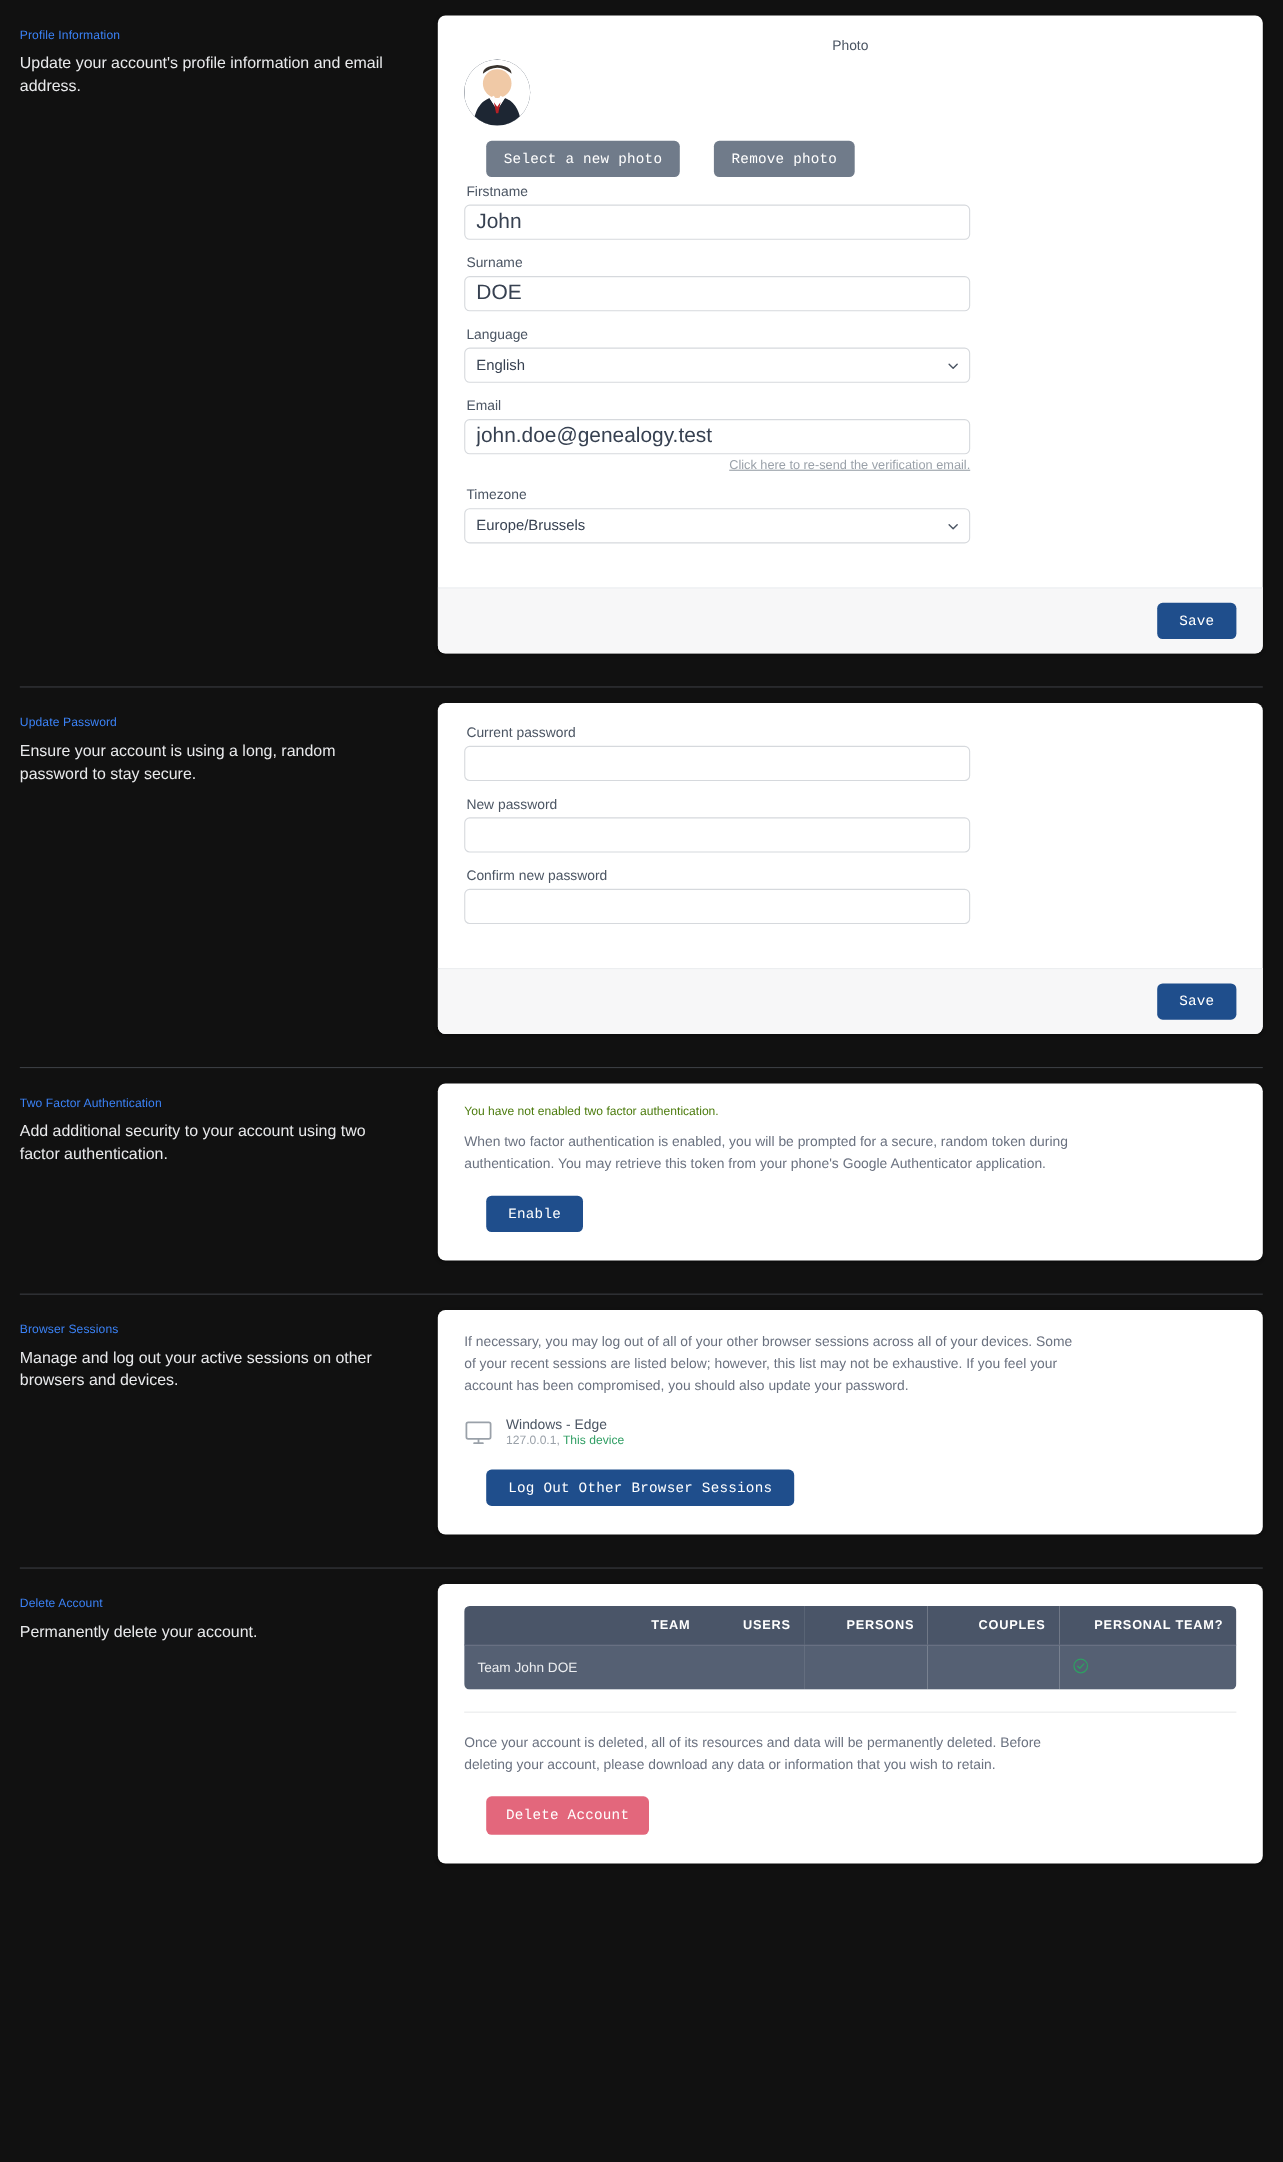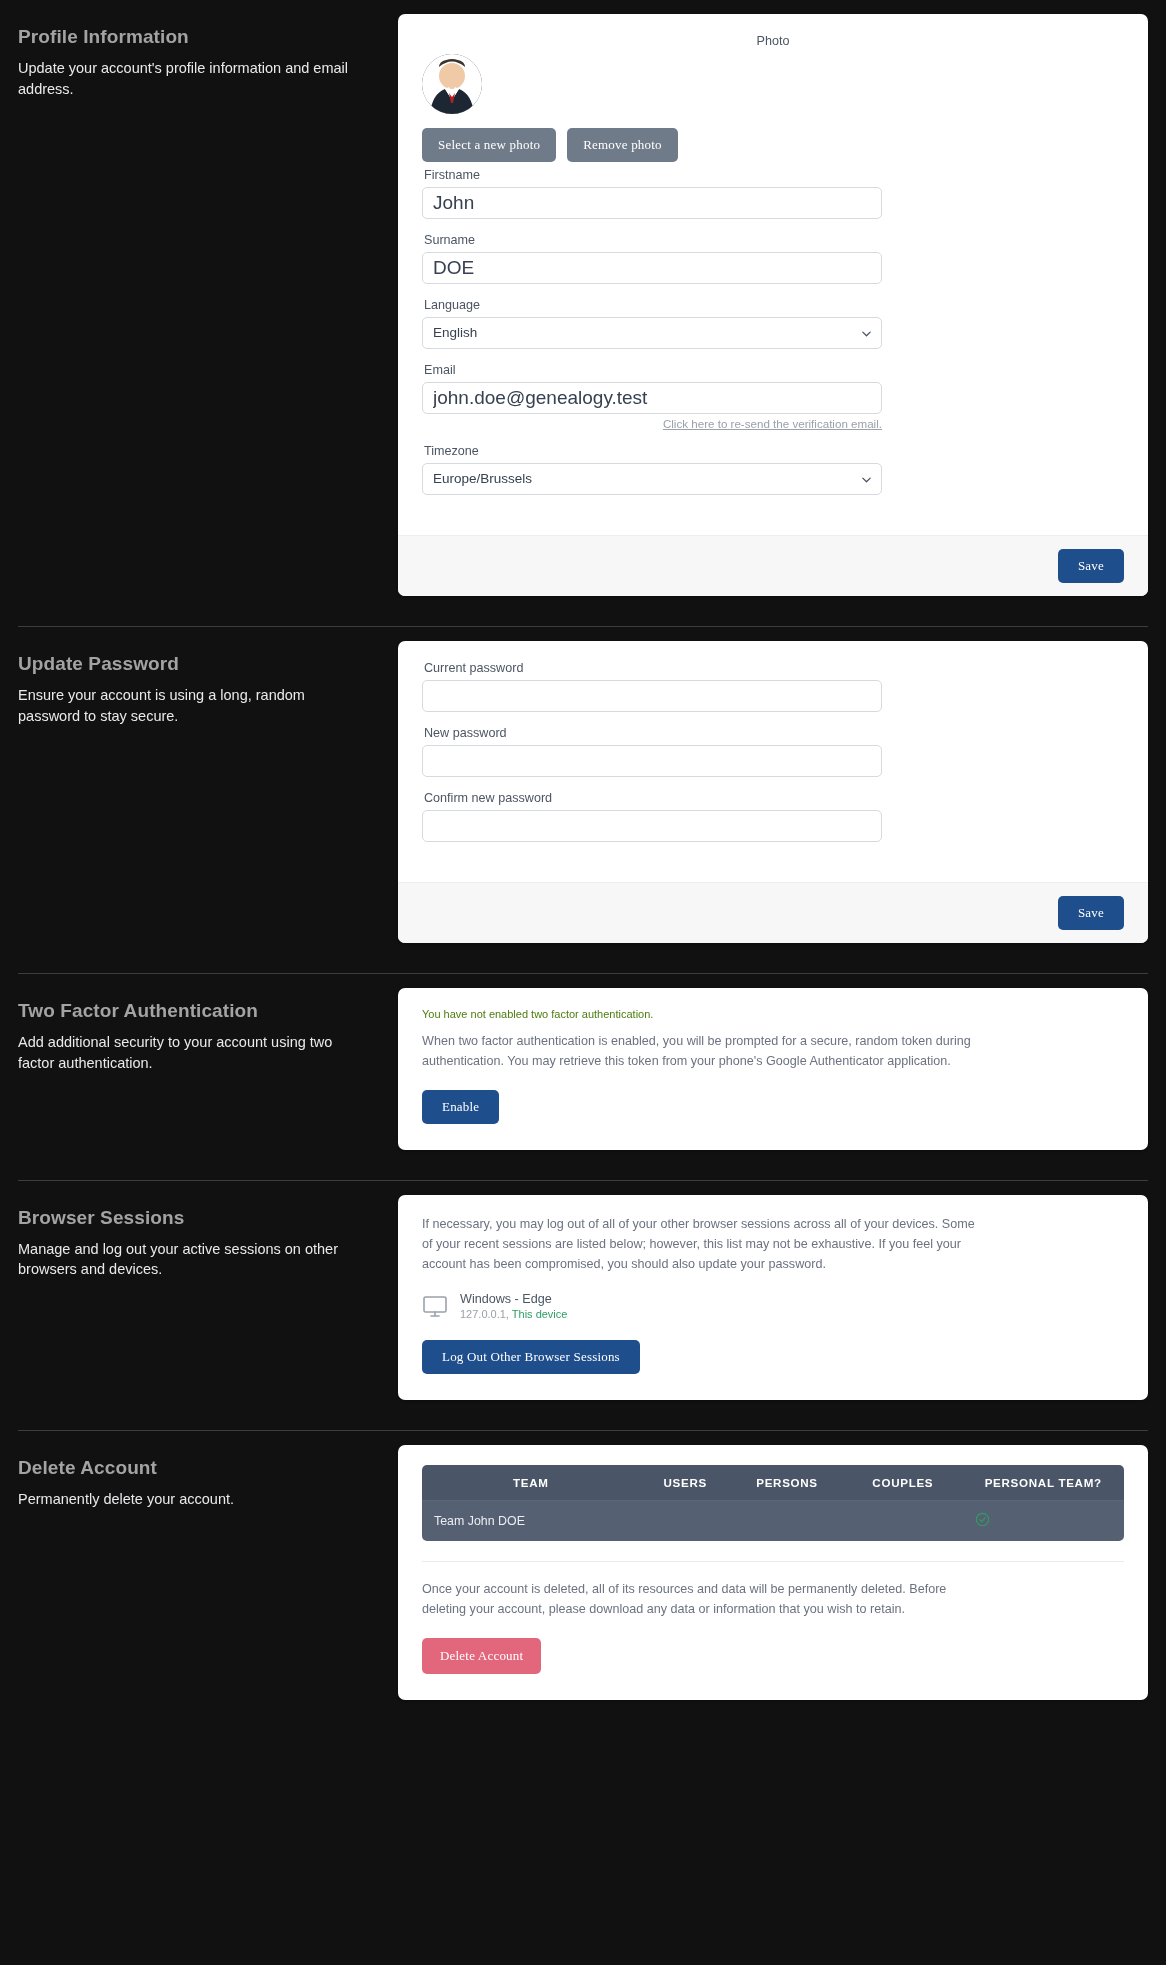--- a/index.html
+++ b/index.html
@@ -25,23 +25,23 @@
     padding-bottom: 0;
   }
   .section-head {
     width: 380px;
     flex: 0 0 380px;
     padding-right: 40px;
     padding-top: 12px;
   }
   .section-head h2 {
     margin: 0 0 10px 0;
-    font-size: 19px;
-    font-weight: 700;
-    color: #a3a3a3;
+    font-size: 11px;
+    font-weight: 400;
+    color: #3b82f6;
     letter-spacing: 0.1px;
   }
   .section-head p {
     margin: 0;
     font-size: 14.5px;
     line-height: 1.42;
     color: #e9eaec;
   }
   .card {
     flex: 1 1 auto;
@@ -119,25 +119,26 @@
     border-radius: 50%;
     overflow: hidden;
     background: #2f3b4c;
     margin-bottom: 14px;
   }
   .btn {
     display: inline-block;
     border: none;
     border-radius: 5px;
     font-size: 13px;
-    font-family: Liberation Serif, serif;
+    font-family: Liberation Mono, monospace;
     cursor: pointer;
     padding: 9px 16px;
     color: #fff;
     letter-spacing: 0.2px;
+    margin-left: 20px;
   }
   .btn-secondary { background: #707b8a; }
   .btn-primary { background: #1f4e8c; padding: 9px 20px; }
   .btn-danger { background: #e3677c; padding: 10px 18px; }
   .btn-row { display: flex; gap: 11px; margin-bottom: 6px; }
   .verif-link {
     display: block;
     width: 460px;
     max-width: 100%;
     text-align: right;
@@ -184,21 +185,21 @@
     border-collapse: collapse;
     border-radius: 5px;
     overflow: hidden;
   }
   table.teams th {
     background: #4a5568;
     color: #ffffff;
     font-size: 11.6px;
     letter-spacing: 0.7px;
     text-transform: uppercase;
-    text-align: center;
+    text-align: right;
     padding: 11px 12px;
     font-weight: bold;
   }
   table.teams td {
     background: #556073;
     color: #eceef1;
     font-size: 12.4px;
     padding: 11px 12px;
     border-top: 1px solid #5d6679;
   }

